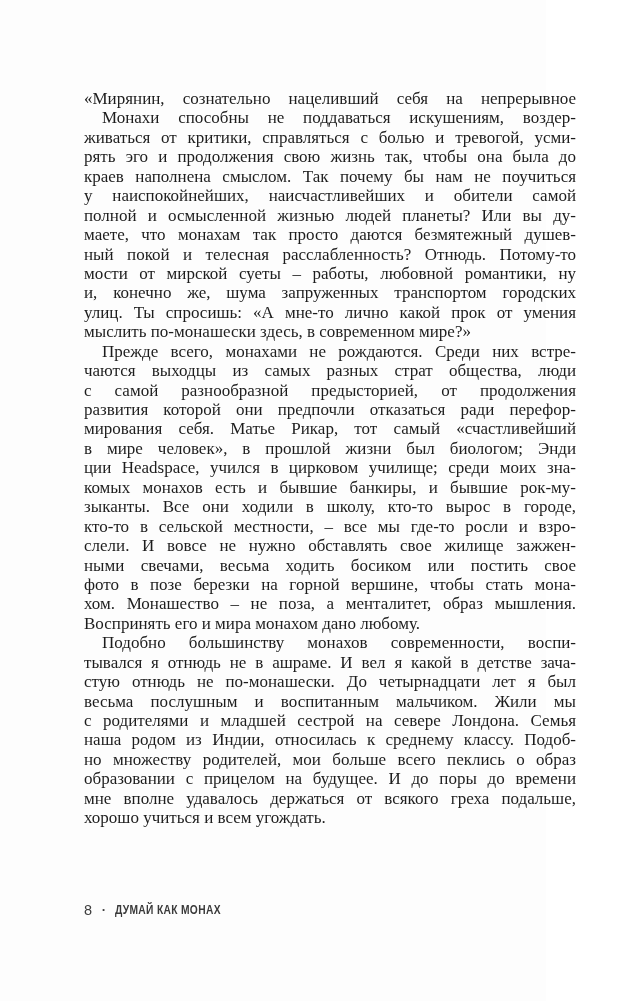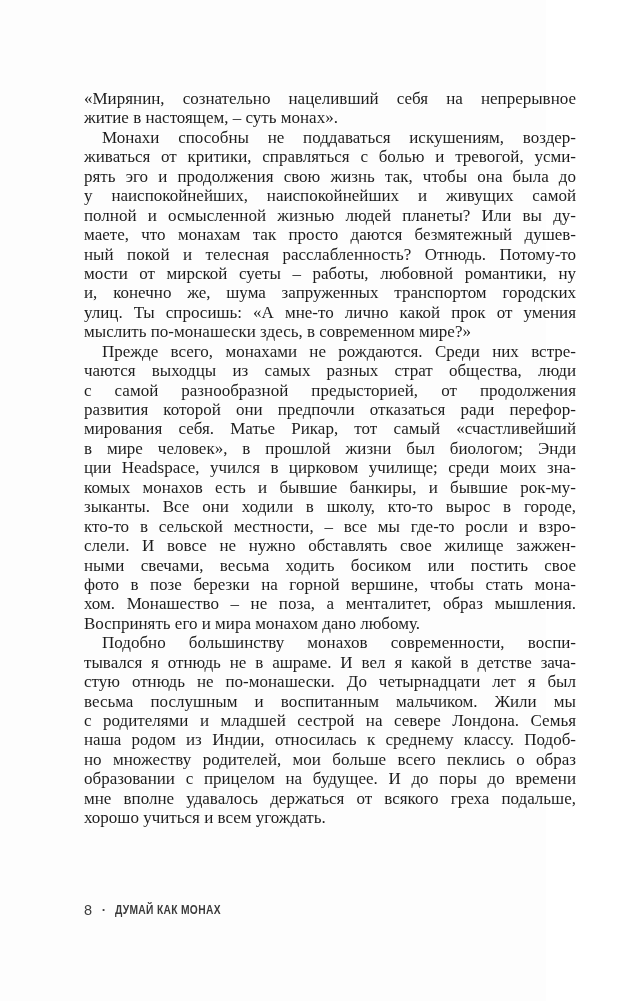--- a/index.html
+++ b/index.html
@@ -78,27 +78,27 @@
   }
 </style>
 </head>
 <body>
 
 <div class="page">
 
   <div class="text-block">
       <div class="para">
         <div class="line">«Мирянин, сознательно нацеливший себя на непрерывное</div>
-        <div class="line last">житие в настоящем, – суть монах».</div>
       </div>
       <div class="para">
         <div class="line indent">Монахи способны не поддаваться искушениям, воздер-</div>
         <div class="line">живаться от критики, справляться с болью и тревогой, усми-</div>
         <div class="line">рять эго и продолжения свою жизнь так, чтобы она была до</div>
-        <div class="line">у наиспокойнейших, наиспокойнейших и живущих самой</div>
+        <div class="line">краев наполнена смыслом. Так почему бы нам не поучиться</div>
+        <div class="line">у наиспокойнейших, наисчастливейших и обители самой</div>
         <div class="line">полной и осмысленной жизнью людей планеты? Или вы ду-</div>
         <div class="line">маете, что монахам так просто даются безмятежный душев-</div>
         <div class="line">ный покой и телесная расслабленность? Отнюдь. Потому-то</div>
         <div class="line">мости от мирской суеты – работы, любовной романтики, ну</div>
         <div class="line">и, конечно же, шума запруженных транспортом городских</div>
         <div class="line">улиц. Ты спросишь: «А мне-то лично какой прок от умения</div>
         <div class="line last">мыслить по-монашески здесь, в современном мире?»</div>
       </div>
       <div class="para">
         <div class="line indent">Прежде всего, монахами не рождаются. Среди них встре-</div>

